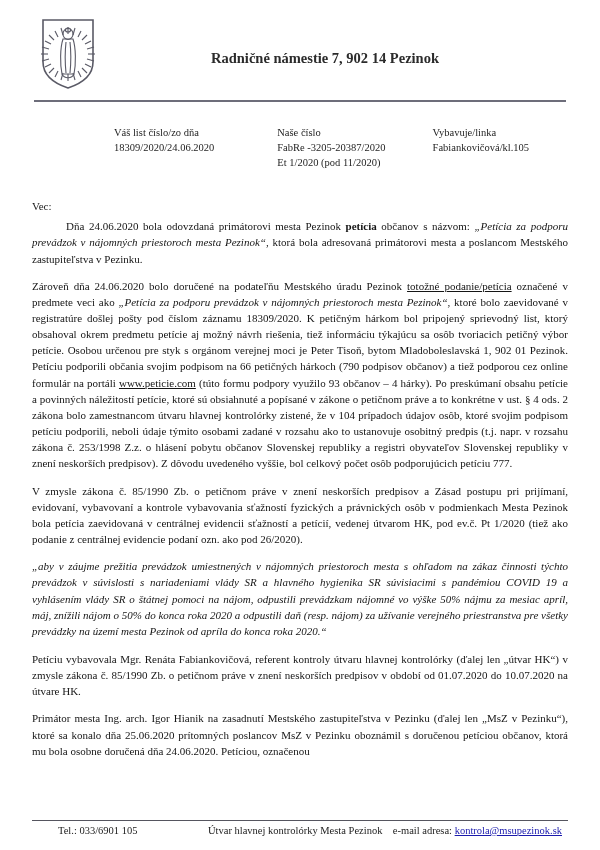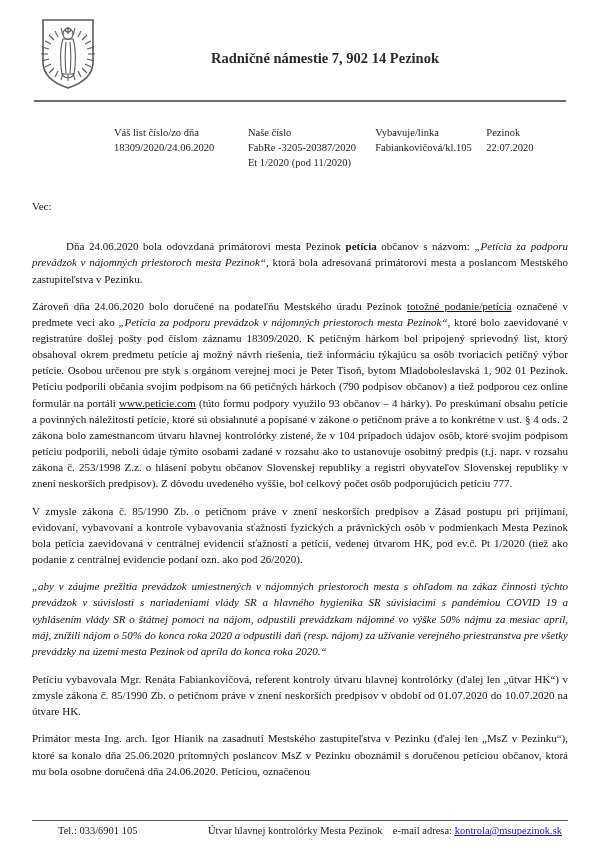--- a/index.html
+++ b/index.html
@@ -102,21 +102,21 @@
   .subject .val {
     flex: 1 1 auto;
     font-weight: bold;
     text-decoration: underline;
     max-width: 440px;
   }
   .subject .val em { font-style: italic; }
 
   
   .body {
-    margin-top: 24px;
+    margin-top: 4px;
     font-size: 11px;
     line-height: 1.47;
     text-align: justify;
     color: #151515;
   }
   .body p {
     margin: 0 0 11px 0;
     text-align: justify;
     text-justify: inter-word;
   }
@@ -216,24 +216,20 @@
     </div>
     <div class="refcol c2">
       <div class="rl">Naše číslo</div>
       <div class="rl">FabRe -3205-20387/2020</div>
       <div class="rl">Et 1/2020 (pod 11/2020)</div>
     </div>
     <div class="refcol c3">
       <div class="rl">Vybavuje/linka</div>
       <div class="rl">Fabiankovičová/kl.105</div>
     </div>
-    <div class="refcol c4">
-      <div class="rl">Pezinok</div>
-      <div class="rl">22.07.2020</div>
-    </div>
   </div>
 
   <div class="subject">
     <div class="lbl">Vec:</div>
   </div>
 
   <div class="body">
 
     <p class="indent"><span>Dňa 24.06.2020 bola odovzdaná primátorovi mesta Pezinok </span><span class="b">petícia</span><span> občanov s názvom: </span><span class="i">„Petícia za podporu prevádzok v nájomných priestoroch mesta Pezinok“</span><span>, ktorá bola adresovaná primátorovi mesta a poslancom Mestského zastupiteľstva v Pezinku.</span></p>
 

